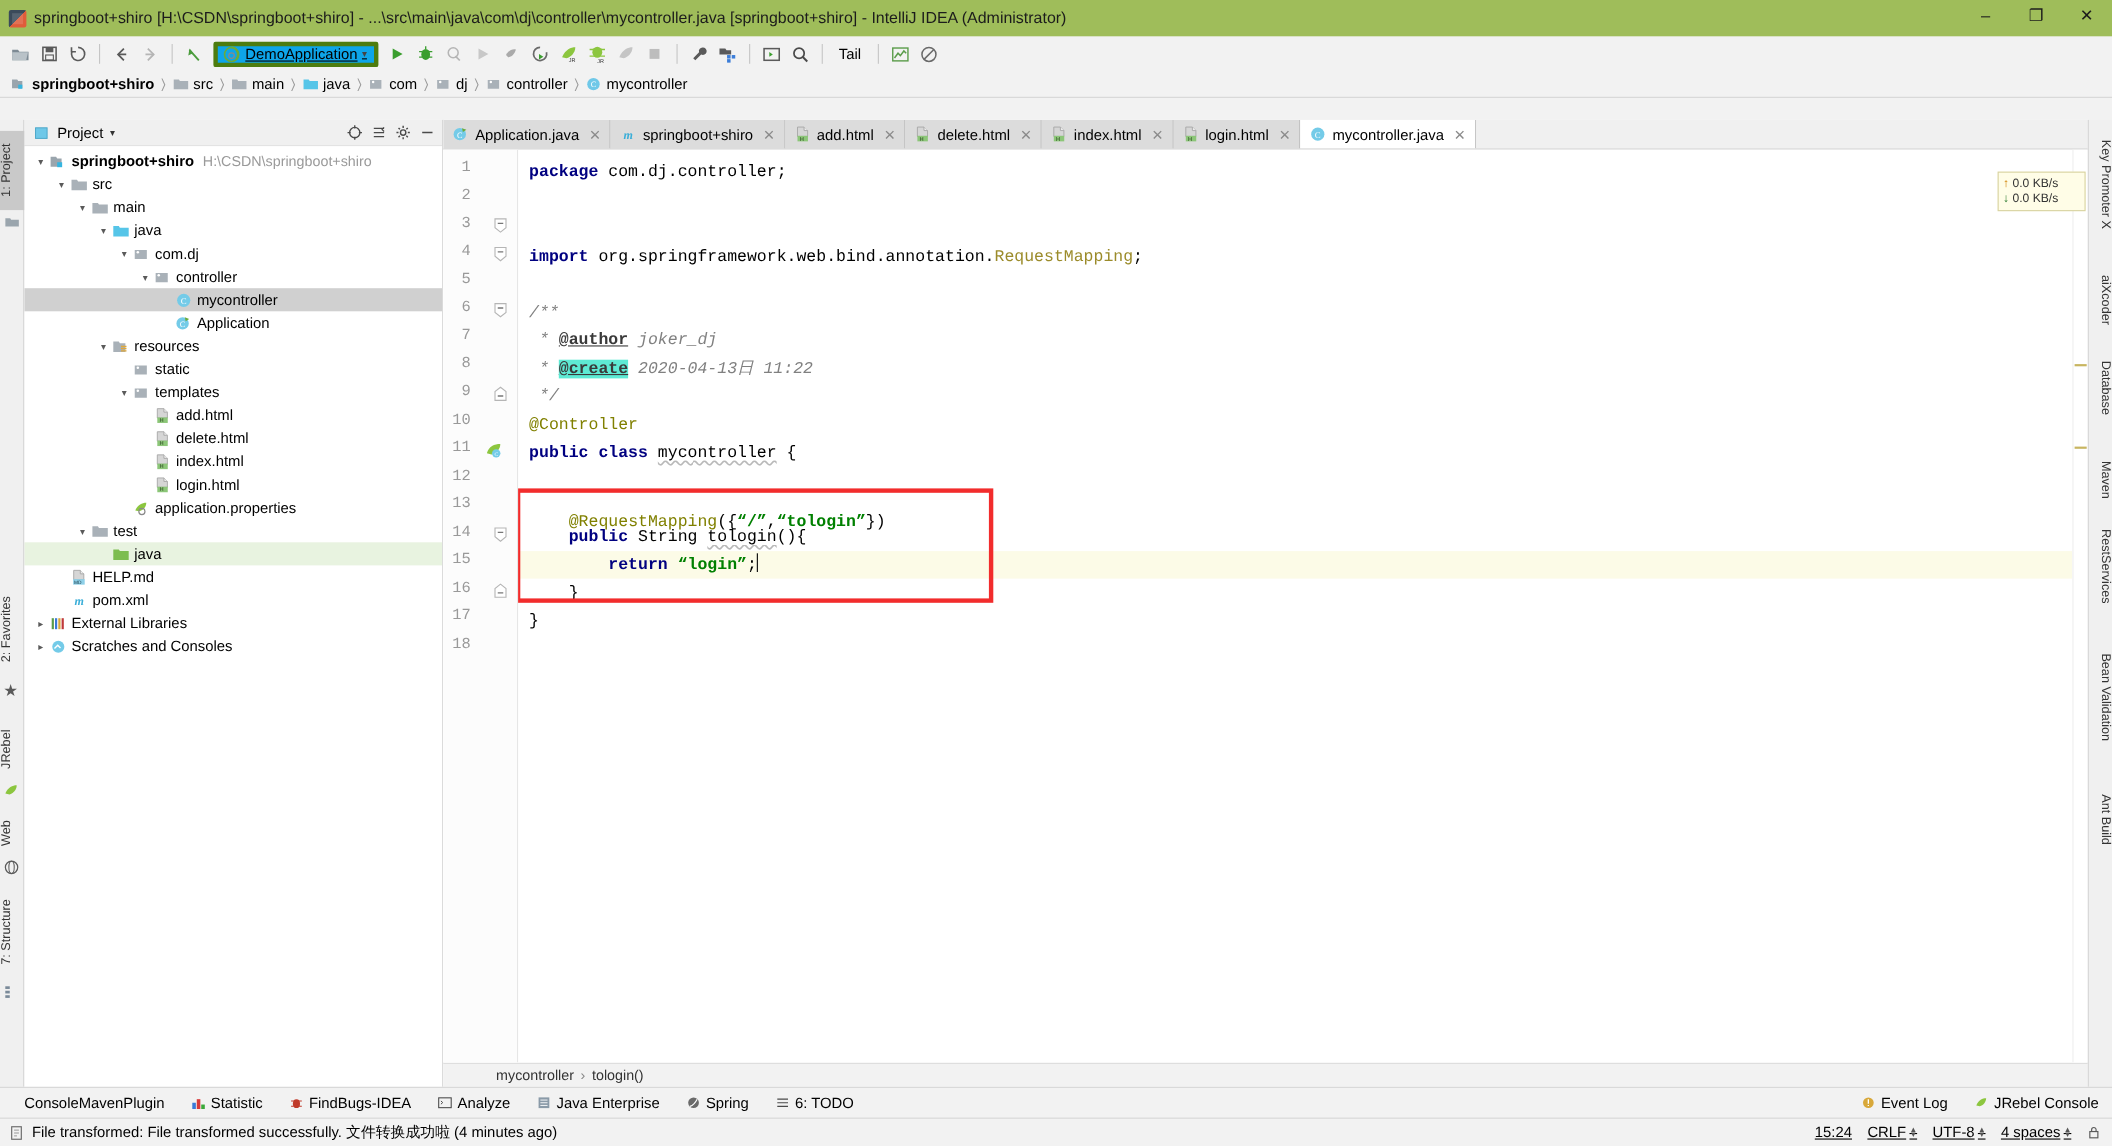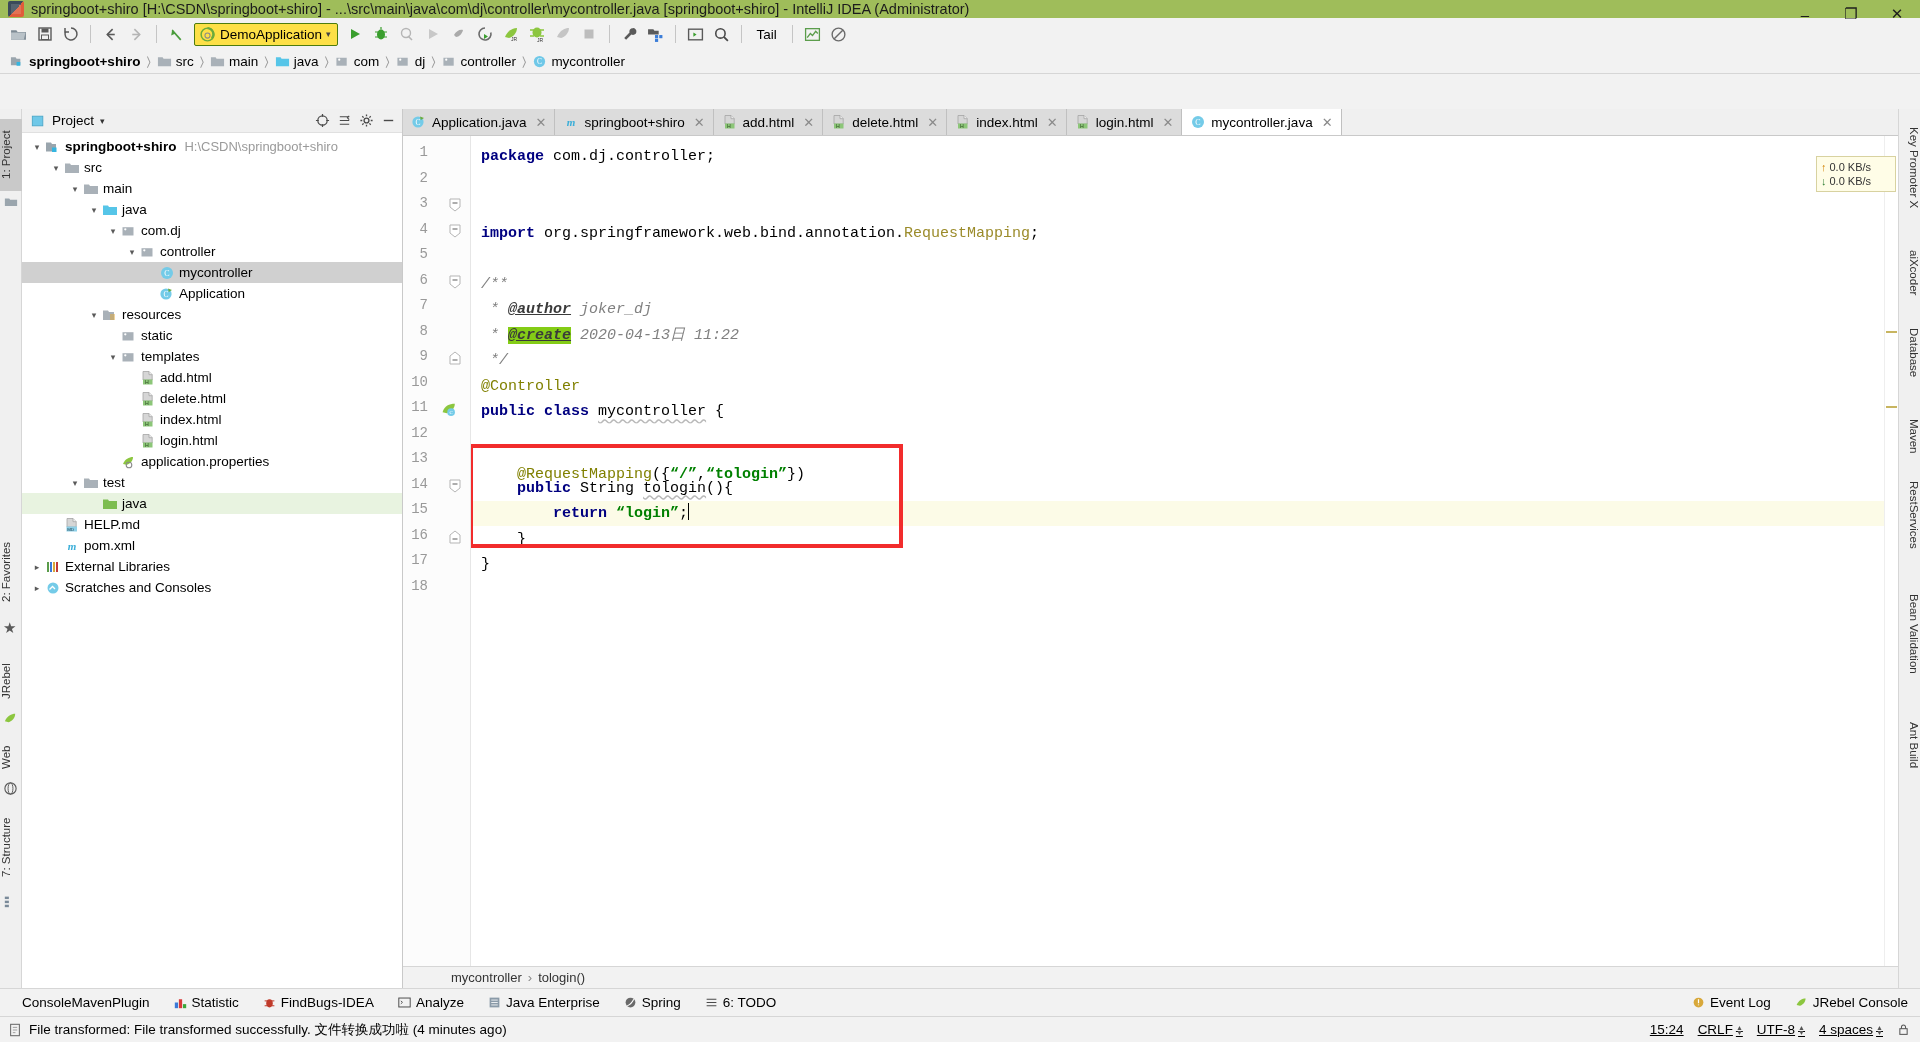--- a/index.html
+++ b/index.html
@@ -9,21 +9,21 @@
     overflow: hidden;
     font-family: "Liberation Sans", sans-serif;
     font-size: 14px;
     color: #000;
     background: #f2f2f2;
   }
   #app { position: relative; width: 1920px; height: 1042px; }
 
   
   .titlebar {
-    height: 18px; background: #9fbd5a;
+    height: 33px; background: #9fbd5a;
     display: flex; align-items: center;
     position: relative;
   }
   .titlebar .tb-icon {
     width: 16px; height: 16px; margin: 0 7px 0 8px;
     background: linear-gradient(135deg,#3b4a5a 0%, #3b4a5a 50%, #e05c3a 50%, #e05c3a 100%);
     border-radius: 2px; flex: 0 0 auto;
     position: relative;
   }
   .titlebar .tb-icon:after{
@@ -45,22 +45,22 @@
   .menu-item { padding: 2px 9px; font-size: 14px; color:#1a1a1a; white-space:nowrap; }
 
   
   .toolbar {
     height: 32px; background:#f2f2f2; display:flex; align-items:center;
     padding-left: 6px; gap: 1px;
   }
   .tb-btn { width: 25px; height: 25px; display:flex; align-items:center; justify-content:center; }
   .tb-sep { width:1px; height:18px; background:#c5c5c5; margin:0 6px; }
   .runconfig {
-    display:flex; align-items:center; height:23px; border:1px solid #4d7c0f; background:#fde047;
-    border-radius:2px; padding: 0 6px 0 4px; gap:4px; margin: 0 4px;
+    display:flex; align-items:center; height:23px; border:4px solid #4d7c0f; background:#0ea5e9;
+    border-radius:2px; padding: 0 6px 0 4px; gap:4px; margin: 0 4px; text-decoration: underline;
   }
   .runconfig .label { font-size:13.5px; }
   .tail-btn { font-size:13.5px; padding:0 8px; }
 
   
   .navbar {
     height: 24px; background:#f2f2f2; display:flex; align-items:center;
     padding-left: 8px; gap: 0px; border-bottom:1px solid #d6d6d6;
   }
   .crumb { display:flex; align-items:center; gap:4px; padding: 0 2px; font-size:13.5px; }
@@ -123,22 +123,22 @@
           font-size:14px; color:#999; }
   .gmark { position:absolute; left:44px; width:18px; height:18px; }
   .code { position:relative; flex:1; overflow:hidden;
           font-family:"Liberation Mono", monospace; font-size:15px; line-height:25.5px; }
   .cline { position:absolute; left:10px; white-space:pre; }
   .hl-row { position:absolute; left:0; right:0; height:25px; background:#fcfbe7; }
   .kw  { color:#000080; font-weight:bold; }
   .ann { color:#808000; }
   .str { color:#008000; font-weight:bold; }
   .cmt { color:#808080; font-style:italic; }
-  .cmt-tag { color:#3a3a3a; font-style:italic; font-weight:bold; text-decoration:underline; }
-  .cmt-hl { background:#84cc16; }
+  .cmt-tag { color:#3a3a3a; font-weight:bold; text-decoration:underline; }
+  .cmt-hl { background:#5eead4; }
   .typ { color:#9b8b2a; }
   .squiggle { text-decoration: underline; text-decoration-style: wavy;
               text-decoration-color:#b9b9b9; text-underline-offset: 3px; }
   .caret { display:inline-block; width:1px; height:17px; background:#000;
            vertical-align:-3px; }
 
   .redbox { position:absolute; border:4px solid #f22c2c; pointer-events:none; }
 
   
   .markerstrip { width:14px; background:#fff; border-left:1px solid #eee; position:relative;

